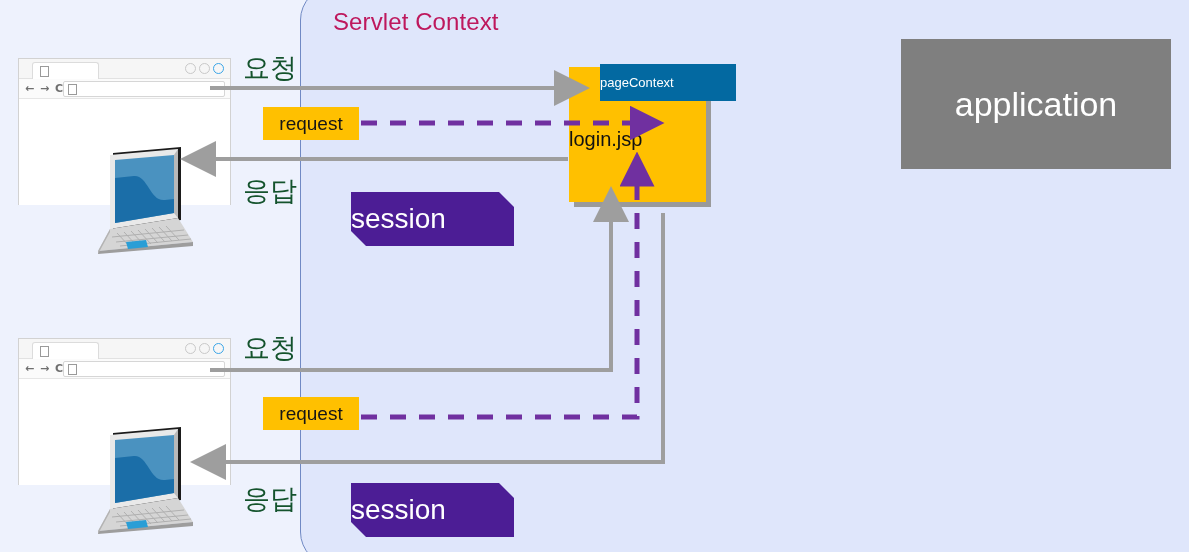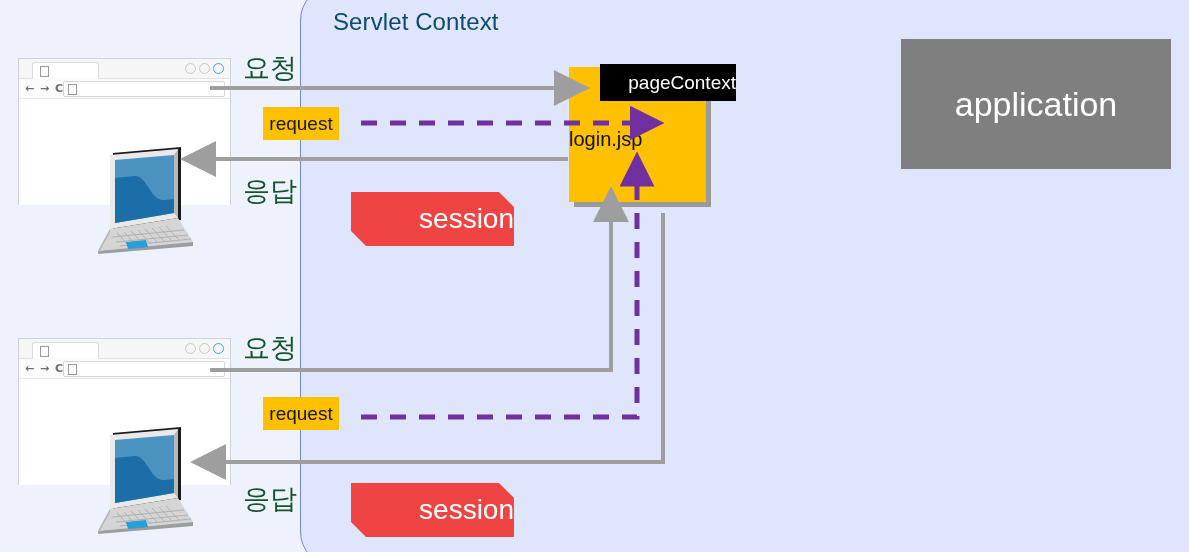--- a/index.html
+++ b/index.html
@@ -25,21 +25,21 @@
     background: #dfe6fb;
     border: 1.5px solid #7089c4;
     border-radius: 34px;
     box-sizing: border-box;
   }
   #servlet-context-title {
     position: absolute;
     left: 333px;
     top: 8px;
     font-size: 24px;
-    color: #0c4a6e;
+    color: #be185d;
     letter-spacing: .1px;
     white-space: nowrap;
   }
 
   
   .browser {
     position: absolute;
     width: 213px;
     height: 147px;
     background: #ffffff;
@@ -128,34 +128,34 @@
 
   
   .req-tag {
     position: absolute;
     background: #FFC000;
     color: #161616;
     font-size: 19px;
     line-height: 33px;
     height: 33px;
     text-align: center;
-    width: 76px;
+    width: 96px;
     white-space: nowrap;
   }
 
   
   .session {
     position: absolute;
     width: 163px;
     height: 54px;
-    background: #ef4444;
+    background: #4c1d95;
     color: #ffffff;
     font-size: 28px;
     line-height: 54px;
-    text-align: right;
+    text-align: left;
     clip-path: polygon(0 0, 148px 0, 100% 15px, 100% 100%, 15px 100%, 0 calc(100% - 15px));
   }
 
   
   #login-jsp-shadow {
     position: absolute;
     left: 574px; top: 72px;
     width: 137px; height: 135px;
     background: #9a9a9a;
   }
@@ -170,25 +170,25 @@
     left: 569px; top: 128px;
     width: 137px;
     text-align: left;
     font-size: 20px;
     color: #111;
   }
   #page-context {
     position: absolute;
     left: 600px; top: 64px;
     width: 136px; height: 37px;
-    background: #000000;
+    background: #0369a1;
     color: #ffffff;
-    font-size: 19px;
+    font-size: 13px;
     line-height: 37px;
-    text-align: right;
+    text-align: left;
   }
 
   
   #application {
     position: absolute;
     left: 901px; top: 39px;
     width: 270px; height: 130px;
     background: #7F7F7F;
     color: #ffffff;
     font-size: 34px;

